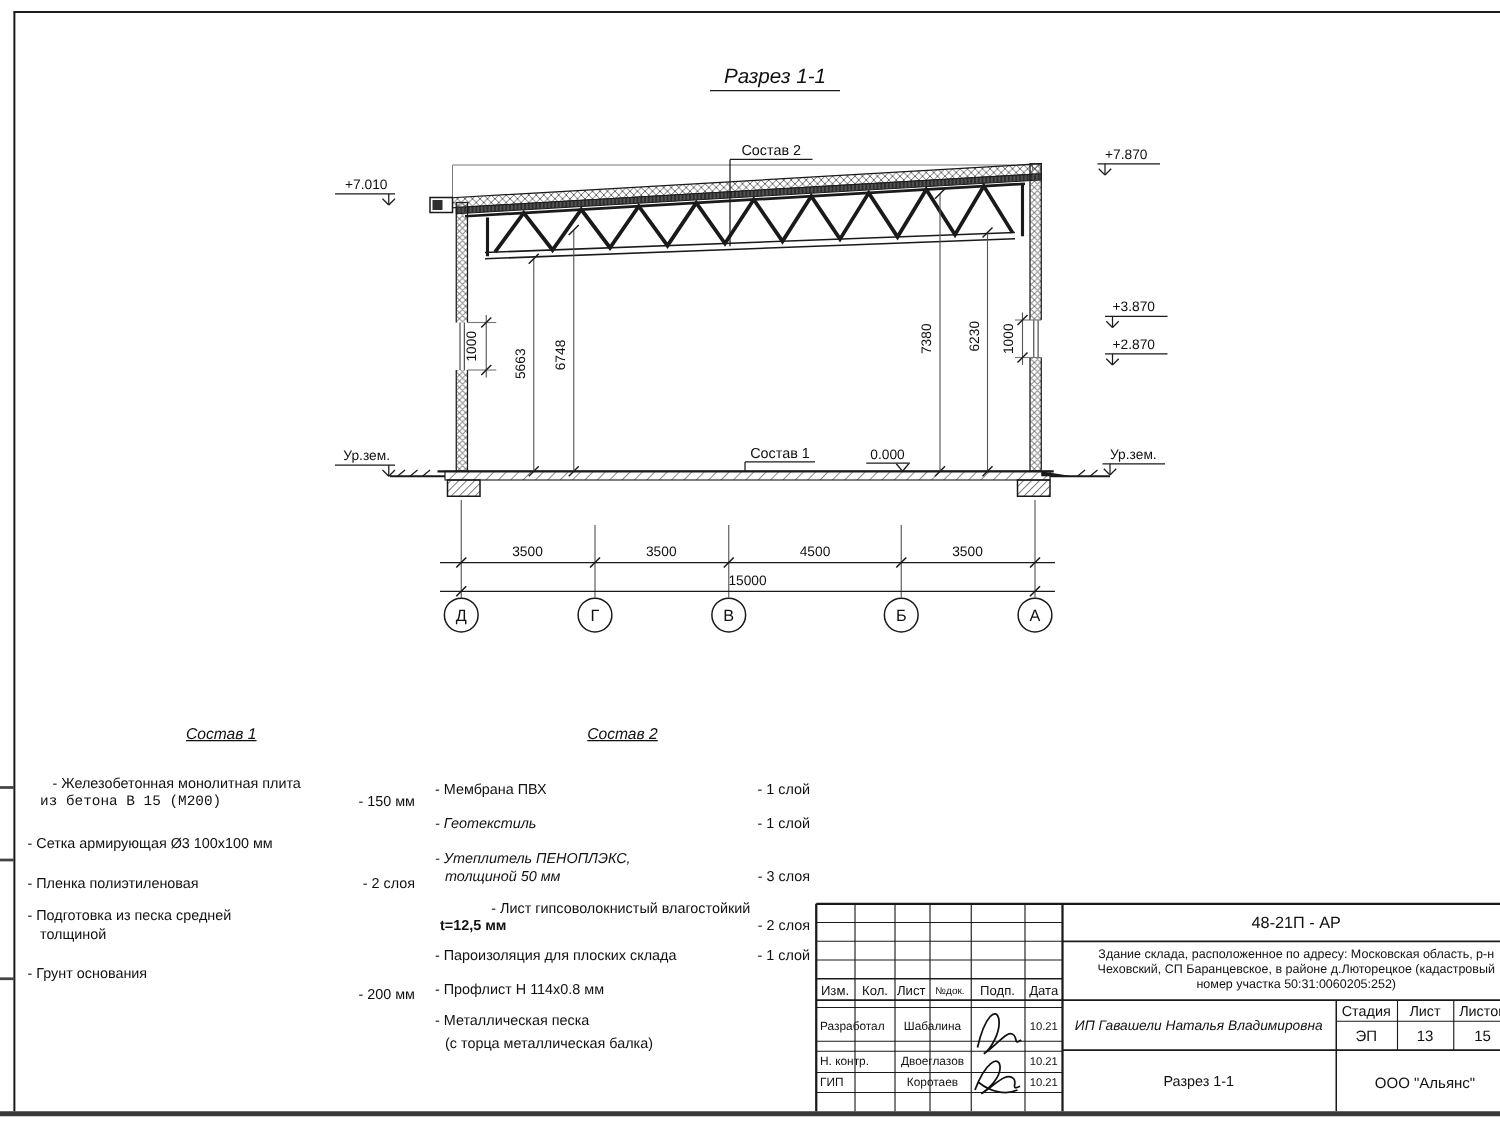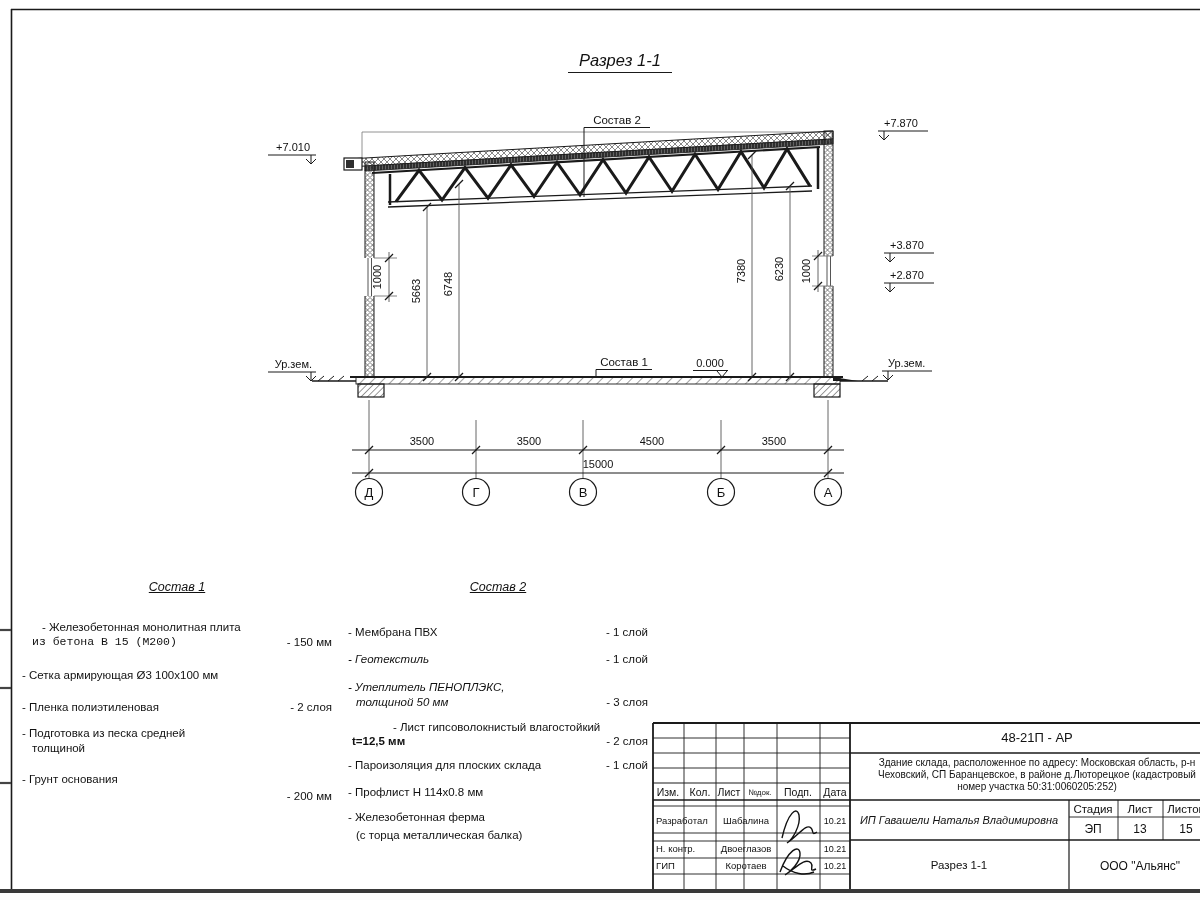--- a/index.html
+++ b/index.html
@@ -335,15 +335,15 @@
   <div class="v" style="top:72px;">- 1 слой</div>
   <div class="ln" style="left:0;top:100px;font-style:italic;">- Утеплитель ПЕНОПЛЭКС,</div>
   <div class="ln" style="left:8px;top:115px;font-style:italic;">толщиной 50 мм</div>
   <div class="v" style="top:115px;">- 3 слоя</div>
   <div class="ln" style="left:0;top:140px;margin-left:45px;">- Лист гипсоволокнистый влагостойкий</div>
   <div class="ln" style="left:4px;top:154px;font-weight:bold;">t=12,5 мм</div>
   <div class="v" style="top:154px;">- 2 слоя</div>
   <div class="ln" style="left:0;top:178px;">- Пароизоляция для плоских склада</div>
   <div class="v" style="top:178px;">- 1 слой</div>
   <div class="ln" style="left:0;top:205px;">- Профлист Н 114х0.8 мм</div>
-  <div class="ln" style="left:0;top:230px;">- Железобетонная ферма</div>
+  <div class="ln" style="left:0;top:230px;">- Металлическая песка</div>
   <div class="ln" style="left:8px;top:248px;text-align:right;">(с торца металлическая балка)</div>
 </div>
 
 </body></html>

